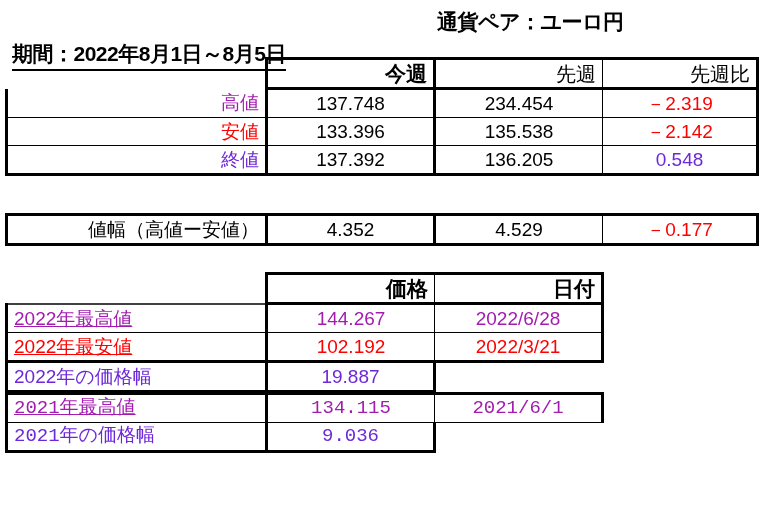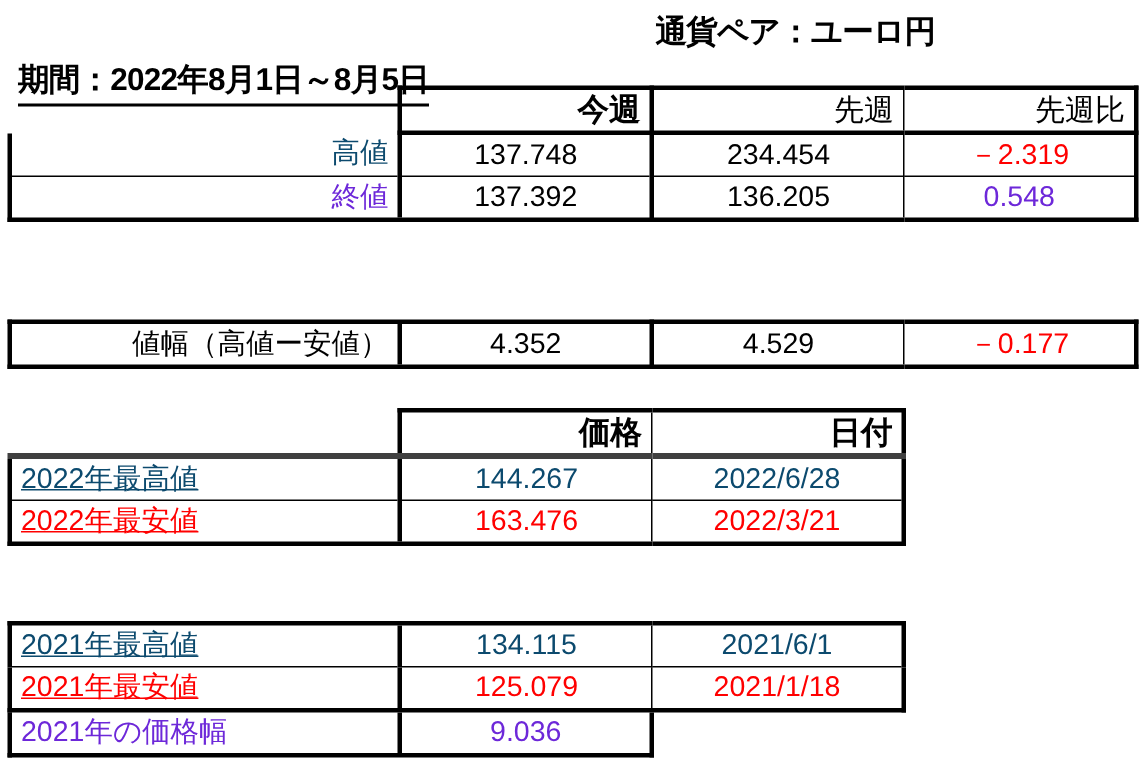--- a/index.html
+++ b/index.html
@@ -65,31 +65,31 @@
   .col-label  { width: 260px; }
   .col-v1     { width: 168px; }
   .col-v2     { width: 168px; }
   .col-v3     { width: 155px; }
 
   
   .bt-thick { border-top: 3px solid #000; }
   .bb-thick { border-bottom: 3px solid #000; }
   .bl-thick { border-left: 3px solid #000; }
   .br-thick { border-right: 3px solid #000; }
-  .bt-thin  { border-top: 4px solid #404040; }
+  .bt-thin  { border-top: 2px solid #404040; }
   .bb-thin  { border-bottom: 1px solid #000; }
   .bl-thin  { border-left: 1px solid #000; }
   .br-thin  { border-right: 1px solid #000; }
 
   .ta-c { text-align: right; margin-top: 32px; }
   .ta-r { text-align: center; }
   .ta-l { text-align: left; }
 
   .bold   { font-weight: bold; }
-  .green  { color: #0c4a6e; }
+  .green  { color: #a21caf; }
   .red    { color: #ff0000; }
   .black  { color: #6d28d9; }
   .uline  { text-decoration: underline; }
 
   .empty-cell { border: none; background: transparent; }
 
   
   #table-weekly { top: 57px; left: 5px; }
   #table-weekly .hcell {
     font-weight: normal;
@@ -98,21 +98,21 @@
   #table-weekly .hcell.strong { font-weight: bold; font-size: 21px; }
 
   
   #table-range { top: 213px; left: 5px; }
 
   
   #table-2022 { top: 272px; left: 5px; }
   #table-2022 .hcell { font-weight: bold; font-size: 21px; }
 
   
-  #table-2021 { top: 414px; left: 5px; }
+  #table-2021 { top: 392px; left: 5px; font-family: Liberation Mono, monospace; }
 </style>
 </head>
 <body>
 
 <div class="header-row">
   <div class="hdr-text hdr-period">期間：2022年8月1日～8月5日</div>
   <div class="hdr-text hdr-pair">通貨ペア：ユーロ円</div>
 </div>
 
 <table class="tbl" id="table-weekly">
@@ -131,20 +131,26 @@
     </tr>
   </thead>
   <tbody>
     <tr>
       <td class="ta-c green bold bl-thick bb-thin">高値</td>
       <td class="ta-r bold bl-thick br-thick bb-thin">137.748</td>
       <td class="ta-r br-thin bb-thin">234.454</td>
       <td class="ta-r red bold bl-thin br-thick bb-thin">－2.319</td>
     </tr>
     <tr>
+      <td class="ta-c red bold bl-thick bb-thin">安値</td>
+      <td class="ta-r bold bl-thick br-thick bb-thin">133.396</td>
+      <td class="ta-r br-thin bb-thin">135.538</td>
+      <td class="ta-r red bold bl-thin br-thick bb-thin">－2.142</td>
+    </tr>
+    <tr>
       <td class="ta-c black bl-thick bb-thick">終値</td>
       <td class="ta-r bold bl-thick br-thick bb-thick">137.392</td>
       <td class="ta-r br-thin bb-thick">136.205</td>
       <td class="ta-r black bl-thin br-thick bb-thick">0.548</td>
     </tr>
   </tbody>
 </table>
 
 <table class="tbl" id="table-range">
   <colgroup>
@@ -177,42 +183,42 @@
     </tr>
   </thead>
   <tbody>
     <tr>
       <td class="ta-l green bold uline bl-thick bt-thin bb-thin">2022年最高値</td>
       <td class="ta-r green bold bl-thick br-thin bt-thin bb-thin">144.267</td>
       <td class="ta-r green bold br-thick bt-thin bb-thin">2022/6/28</td>
     </tr>
     <tr>
       <td class="ta-l red bold uline bl-thick bb-thick">2022年最安値</td>
-      <td class="ta-r red bold bl-thick br-thin bb-thick">163.476</td>
+      <td class="ta-r red bold bl-thick br-thin bb-thick">102.192</td>
       <td class="ta-r red bold br-thick bb-thick">2022/3/21</td>
+    </tr>
+    <tr>
+      <td class="ta-l black bl-thick bb-thick">2022年の価格幅</td>
+      <td class="ta-r black bl-thick br-thick bb-thick">19.887</td>
+      <td class="empty-cell"></td>
     </tr>
   </tbody>
 </table>
 
 <table class="tbl" id="table-2021">
   <colgroup>
     <col class="col-label">
       <col class="col-v1">
       <col class="col-v2">
   </colgroup>
   <tbody>
     <tr>
       <td class="ta-l green bold uline bl-thick bt-thick bb-thin">2021年最高値</td>
       <td class="ta-r green bold bl-thick br-thin bt-thick bb-thin">134.115</td>
       <td class="ta-r green bold br-thick bt-thick bb-thin">2021/6/1</td>
     </tr>
     <tr>
-      <td class="ta-l red bold uline bl-thick bb-thick">2021年最安値</td>
-      <td class="ta-r red bold bl-thick br-thin bb-thick">125.079</td>
-      <td class="ta-r red bold br-thick bb-thick">2021/1/18</td>
-    </tr>
-    <tr>
       <td class="ta-l black bl-thick bb-thick">2021年の価格幅</td>
       <td class="ta-r black bl-thick br-thick bb-thick">9.036</td>
       <td class="empty-cell"></td>
     </tr>
   </tbody>
 </table>
 
 </body></html>

